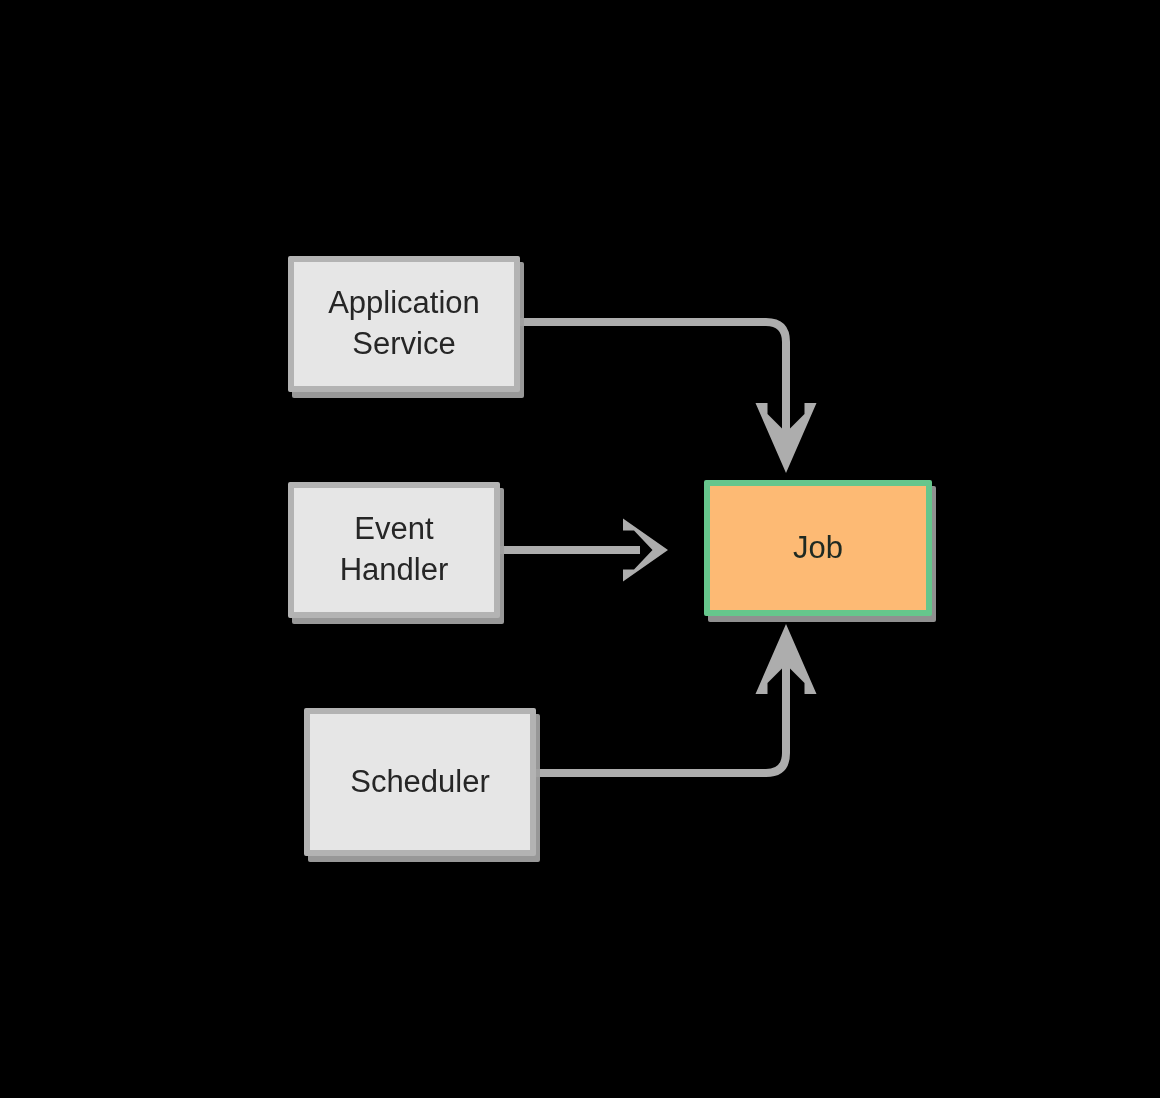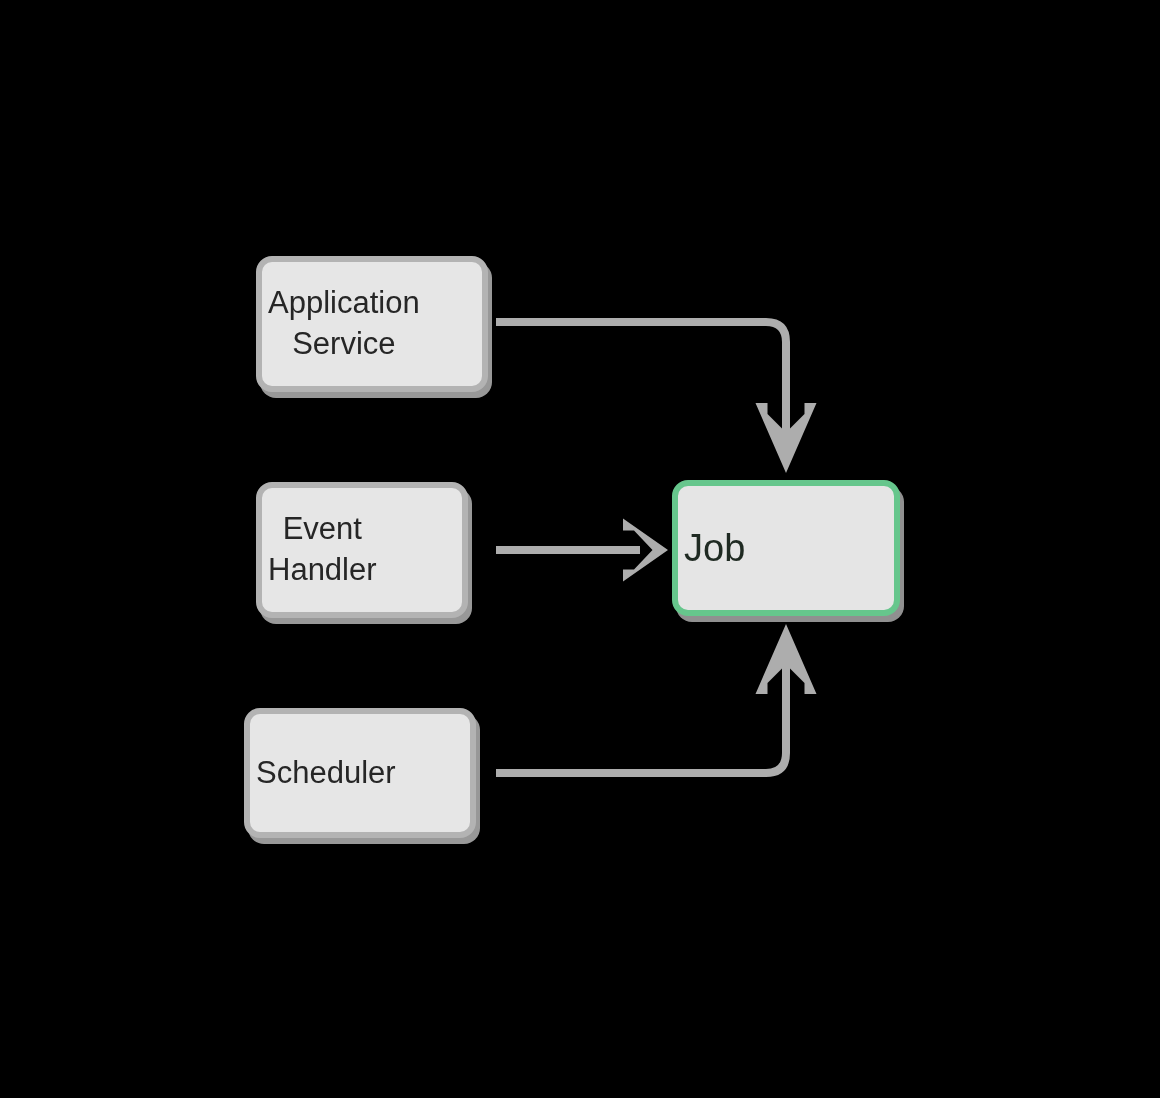--- a/index.html
+++ b/index.html
@@ -24,38 +24,39 @@
     left: 0;
     top: 0;
     width: 1160px;
     height: 1098px;
   }
   .node {
     position: absolute;
     box-sizing: border-box;
     display: flex;
     align-items: center;
-    justify-content: flex-start;
+    justify-content: center;
     text-align: center;
-    border-radius: 16px;
+    border-radius: 2px;
     line-height: 1.32;
     white-space: pre-line;
+    margin-left: 32px;
   }
   .node.grey {
     background: #e6e6e6;
     border: 6px solid #b3b3b3;
     color: #262626;
     font-size: 31px;
     box-shadow: 4px 6px 0 0 rgba(160,160,160,0.95);
   }
   .node.green {
-    background: #e5e5e5;
+    background: #fdba74;
     border: 6px solid #66c68c;
     color: #1f2a22;
-    font-size: 38px;
+    font-size: 31px;
     box-shadow: 4px 6px 0 0 rgba(160,160,160,0.9);
   }
   .node-label {
     display: block;
     padding: 0 6px;
   }
 </style>
 </head>
 <body>
 
@@ -87,21 +88,21 @@
   <div class="node grey" style="left:256px; top:256px; width:232px; height:136px;">
     <span class="node-label">Application
 Service</span>
   </div>
 
   <div class="node grey" style="left:256px; top:482px; width:212px; height:136px;">
     <span class="node-label">Event
 Handler</span>
   </div>
 
-  <div class="node grey" style="left:244px; top:708px; width:232px; height:130px;">
+  <div class="node grey" style="left:272px; top:708px; width:232px; height:148px;">
     <span class="node-label">Scheduler</span>
   </div>
 
   <div class="node green" style="left:672px; top:480px; width:228px; height:136px;">
     <span class="node-label">Job</span>
   </div>
 
 </div>
 
 </body></html>

